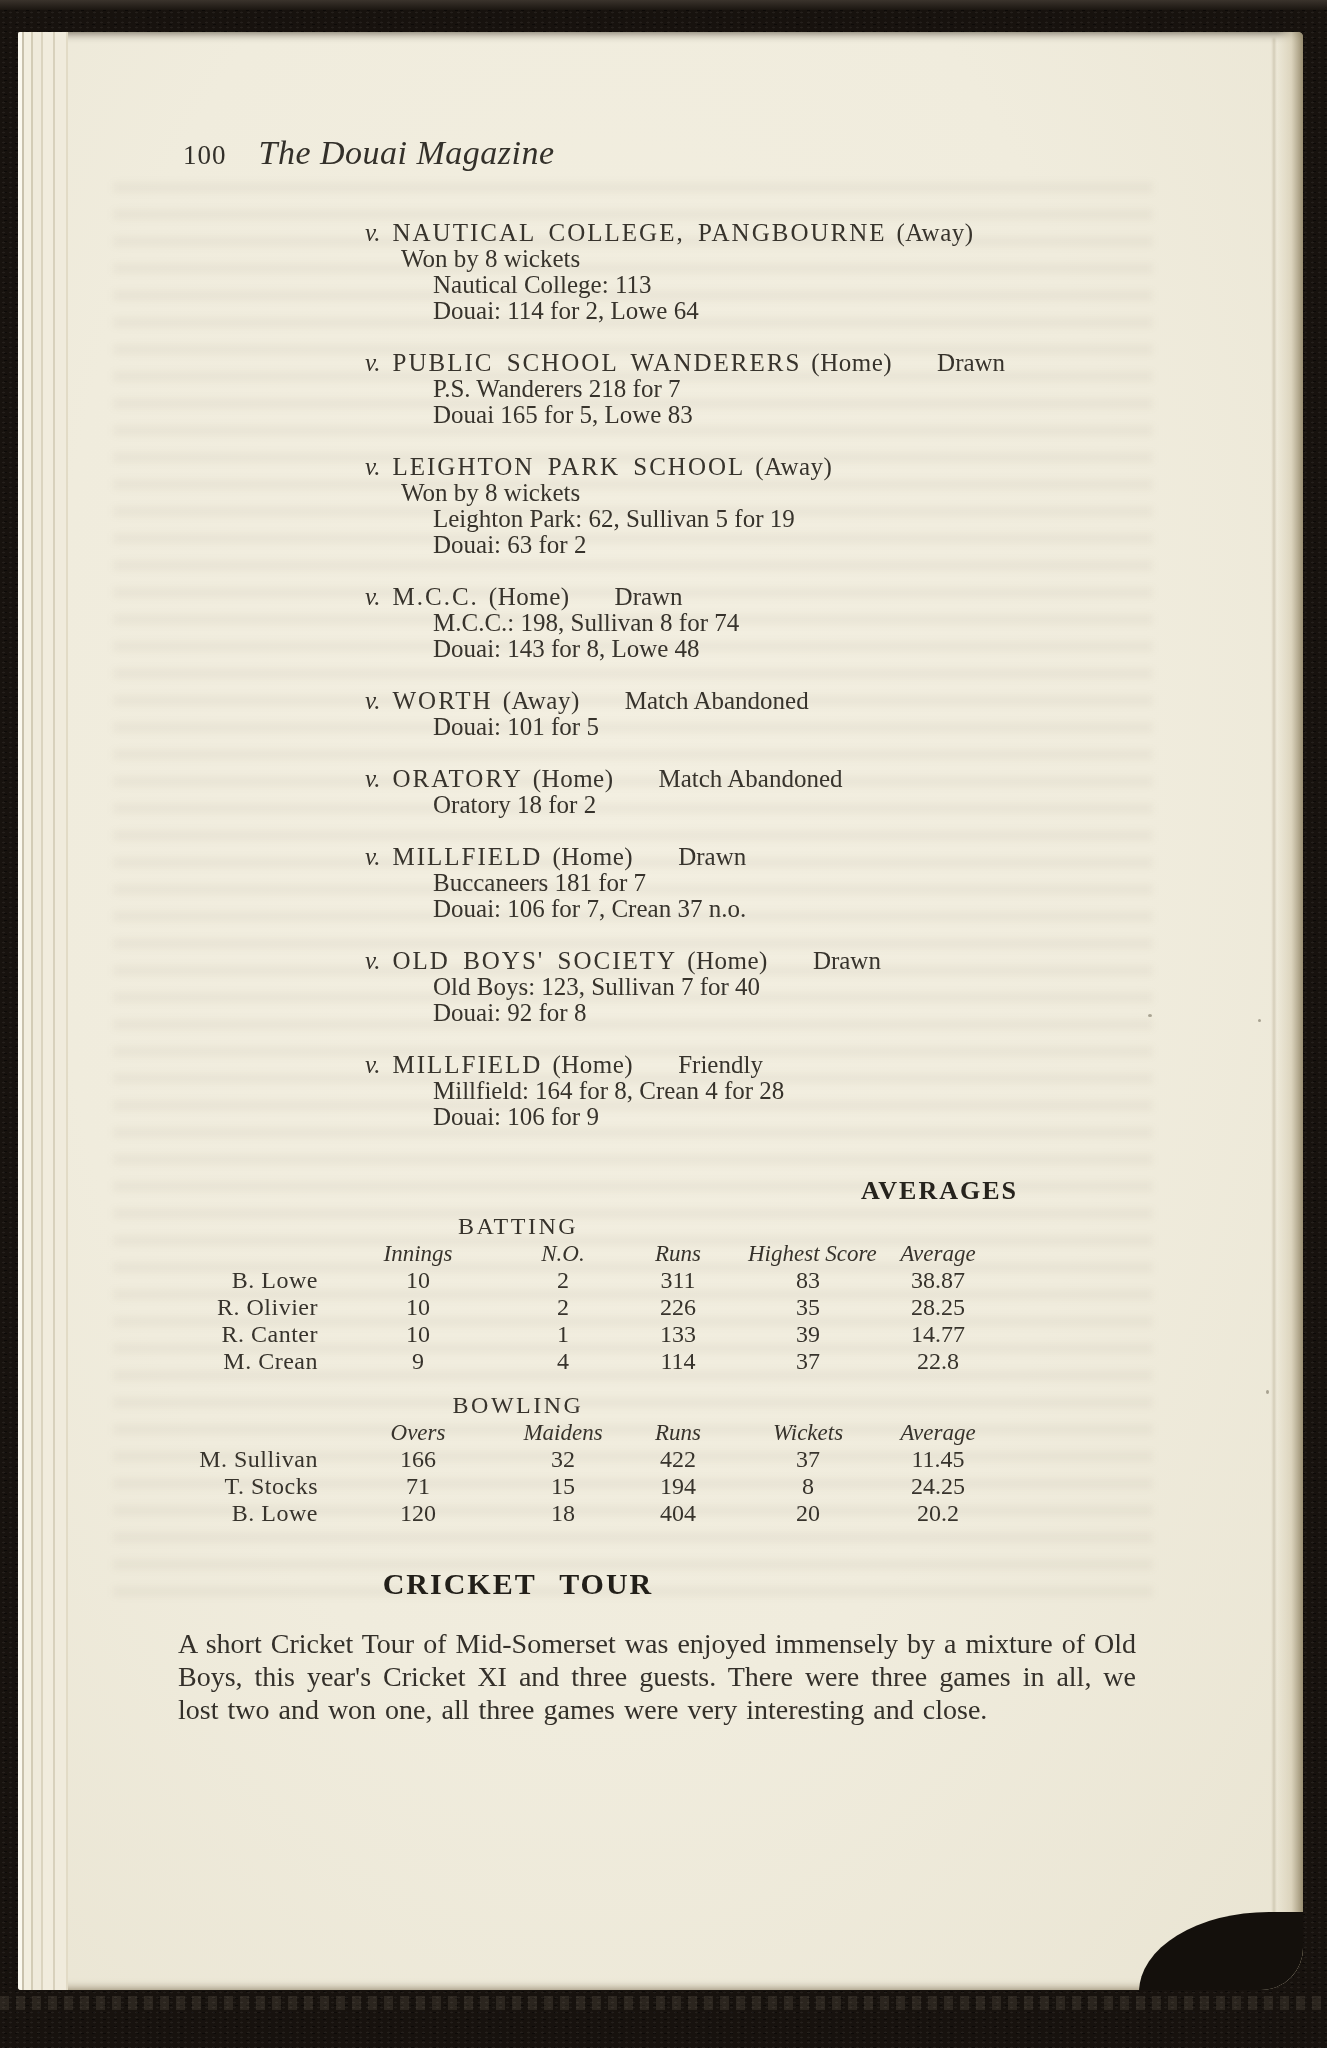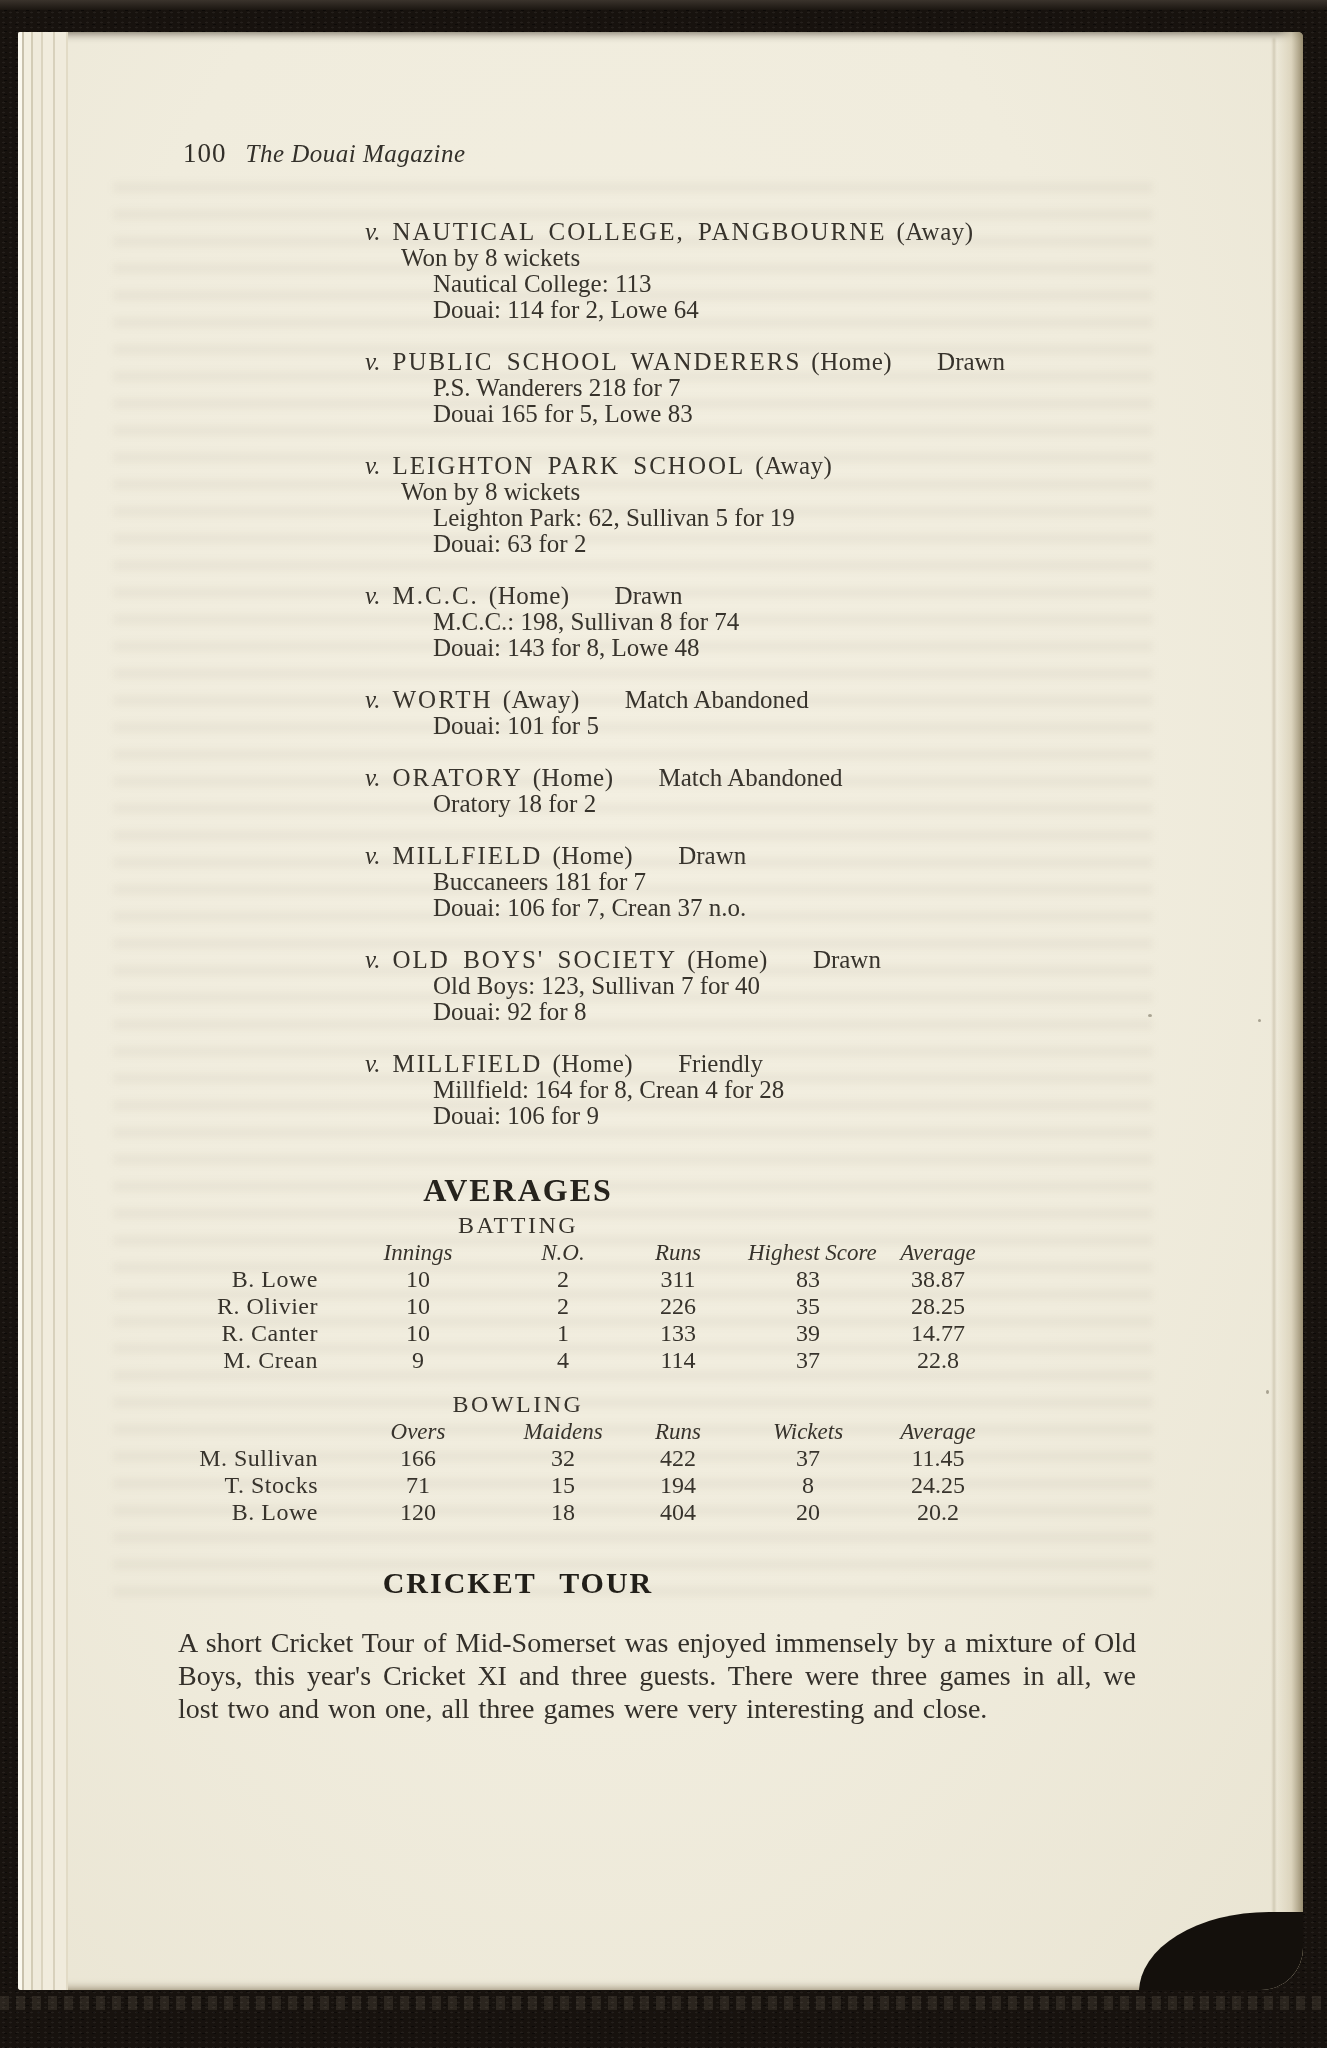--- a/index.html
+++ b/index.html
@@ -36,30 +36,30 @@
     background:repeating-linear-gradient(180deg, rgba(121,109,85,0.05) 0 11px, rgba(0,0,0,0) 11px 27px);
     filter:blur(3px);}
   .speck{position:absolute;border-radius:50%;background:#6f6755;opacity:0.55;}
   .speck.s1{left:1130px;top:982px;width:4px;height:3px;}
   .speck.s2{left:1240px;top:987px;width:3px;height:3px;}
   .speck.s3{left:1248px;top:1358px;width:3px;height:4px;}
   
   .page-content{position:absolute;inset:0;color:#37332c;}
   .doc-header{margin:106px 0 0 165px;font-size:27px;line-height:30px;color:#33302a;}
   .doc-header .num{letter-spacing:1px;}
-  .mag-title{font-style:italic;font-size:25px;margin-left:19px;letter-spacing:0.5px;}
+  .mag-title{font-style:italic;font-size:34px;margin-left:32px;letter-spacing:0.5px;}
   .matches{margin:50px 0 0 347px;font-size:25px;line-height:26px;}
   .match{margin-bottom:26px;}
   .m-head .v{font-style:italic;margin-right:12px;}
   .m-head .opp{letter-spacing:2px;word-spacing:5px;}
   .m-head .ven{margin-left:10px;letter-spacing:0.5px;}
   .m-head .status{margin-left:45px;}
   .m-result{margin-left:36px;}
   .m-score{margin-left:68px;}
-  .h-avg{width:1000px;text-align:center;margin-top:46px;font-weight:bold;font-size:32px;
+  .h-avg{width:1000px;text-align:right;margin-top:46px;font-weight:bold;font-size:26px;
     line-height:30px;letter-spacing:2px;color:#26231d;}
   .h-sub{width:1000px;text-align:center;margin-top:6px;font-size:24px;line-height:28px;letter-spacing:2.5px;}
   .h-bowl{margin-top:16px;}
   .stats{margin-left:115px;font-size:24px;}
   .stat-row{display:grid;grid-template-columns:185px 200px 90px 140px 120px 140px;line-height:27px;}
   .stat-row .cell{text-align:center;white-space:nowrap;}
   .stat-row .cell.name{text-align:right;letter-spacing:0.5px;}
   .stat-head .cell{font-style:italic;font-size:23px;}
   .h-tour{width:1000px;text-align:center;margin-top:40px;font-weight:bold;font-size:30px;
     line-height:34px;letter-spacing:2px;word-spacing:14px;color:#221f19;}

